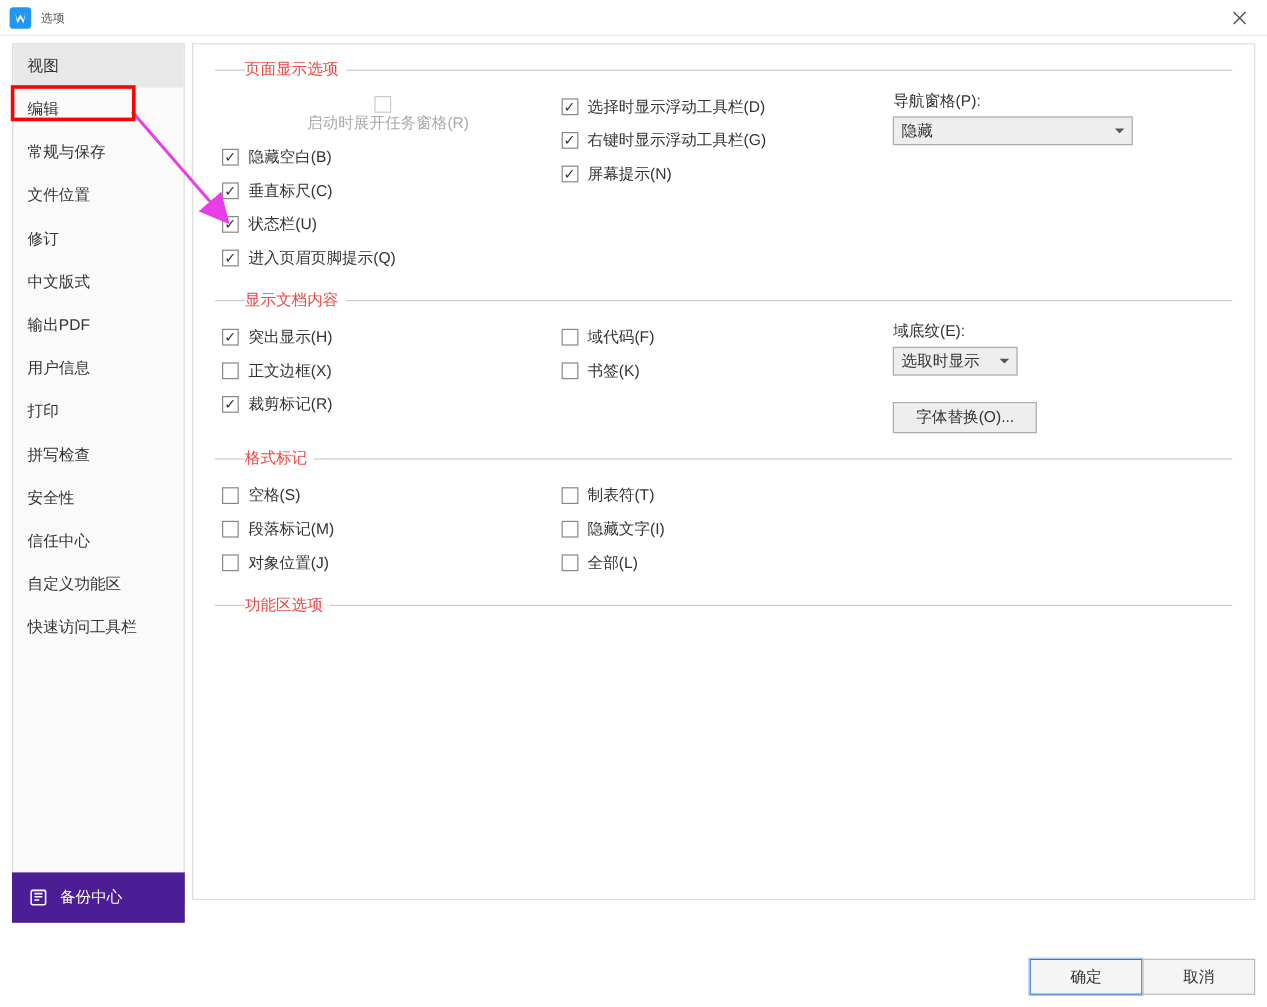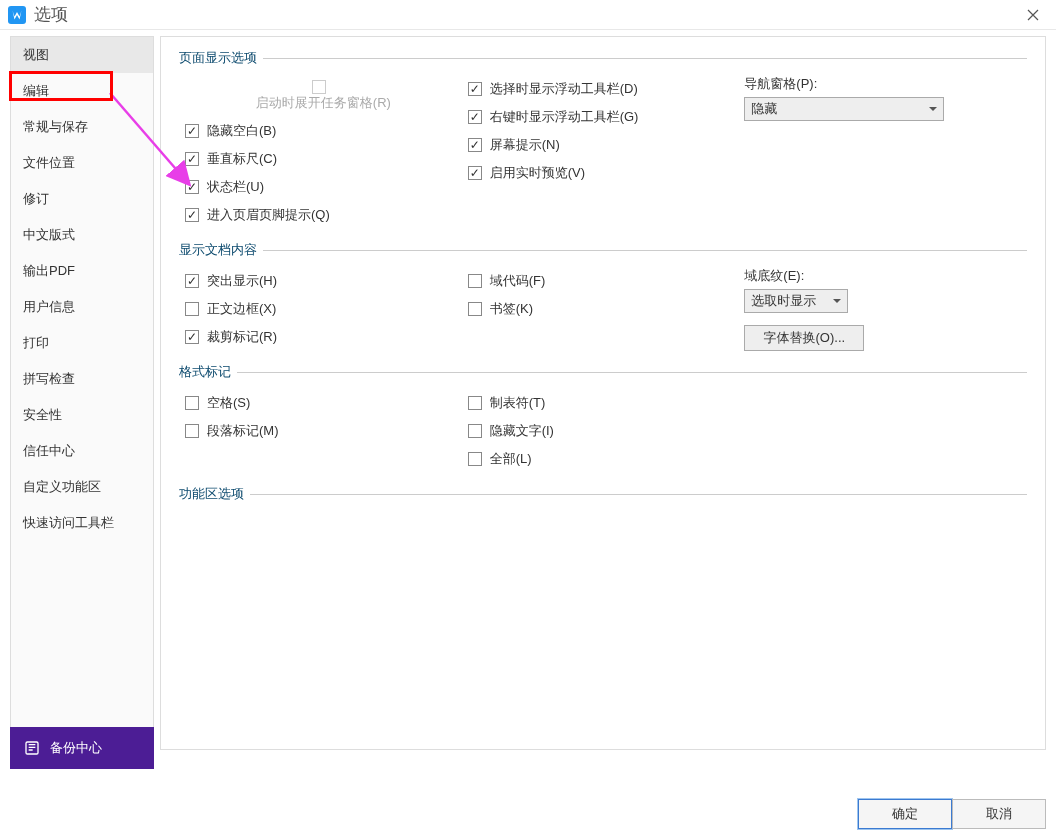--- a/index.html
+++ b/index.html
@@ -21,21 +21,21 @@
 }
 .app-icon {
   width: 18px; height: 18px;
   background: #2196F3;
   border-radius: 3px;
   display: flex;
   align-items: center; justify-content: center;
   margin-right: 8px;
 }
 .app-icon svg { width: 12px; height: 12px; }
-.title { flex: 1; font-size: 17px; color: #555; }
+.title { flex: 1; font-size: 10px; color: #555; }
 .close-btn {
   width: 30px; height: 30px;
   display: flex; align-items: center; justify-content: center;
   color: #555; cursor: pointer;
 }
 
 .main-area {
   display: flex;
   height: 750px;
 }
@@ -65,22 +65,23 @@
 }
 
 fieldset {
   border: none;
   border-top: 1px solid #ccc;
   margin-bottom: 12px;
   padding-top: 8px;
 }
 fieldset legend {
   padding-right: 6px;
-  color: #0c4a6e;
+  color: #ef4444;
   font-size: 13px;
+  margin-left: 25px;
 }
 
 .row { display: flex; }
 .col { flex: 1; }
 .col2 { width: 290px; }
 .col3 { width: 220px; }
 
 .check-row {
   display: flex;
   align-items: center;
@@ -120,21 +121,21 @@
   border-right: 4px solid transparent;
   border-top: 4px solid #555;
 }
 .select.small { width: 104px; }
 
 .btn-font {
   width: 120px; height: 26px;
   border: 1px solid #aaa;
   background: #eee;
   display: flex; align-items: center; justify-content: center;
-  margin-top: 12px;
+  margin-top: 22px;
   cursor: pointer;
 }
 
 .backup-bar {
   position: absolute;
   left: 10px;
   top: 727px;
   width: 144px;
   height: 42px;
   background: #4c1d95;
@@ -246,24 +247,20 @@
               <span>选择时显示浮动工具栏(D)</span>
             </div>
             <div class="check-row">
               <span class="checkbox checked"></span>
               <span>右键时显示浮动工具栏(G)</span>
             </div>
             <div class="check-row">
               <span class="checkbox checked"></span>
               <span>屏幕提示(N)</span>
             </div>
-            <div class="check-row">
-              <span class="checkbox checked"></span>
-              <span>启用实时预览(V)</span>
-            </div>
           </div>
         <div class="col col3">
           <div class="field-label">导航窗格(P):</div>
           <div class="select">
             <span>隐藏</span>
             <span class="arrow"></span>
           </div>
         </div>
       </div>
     </fieldset>
@@ -312,20 +309,24 @@
       <legend>格式标记</legend>
       <div class="row">
         <div class="col" id="fm-col1">
             <div class="check-row">
               <span class="checkbox"></span>
               <span>空格(S)</span>
             </div>
             <div class="check-row">
               <span class="checkbox"></span>
               <span>段落标记(M)</span>
+            </div>
+            <div class="check-row">
+              <span class="checkbox"></span>
+              <span>对象位置(J)</span>
             </div>
           </div>
         <div class="col col2" id="fm-col2">
             <div class="check-row">
               <span class="checkbox"></span>
               <span>制表符(T)</span>
             </div>
             <div class="check-row">
               <span class="checkbox"></span>
               <span>隐藏文字(I)</span>

